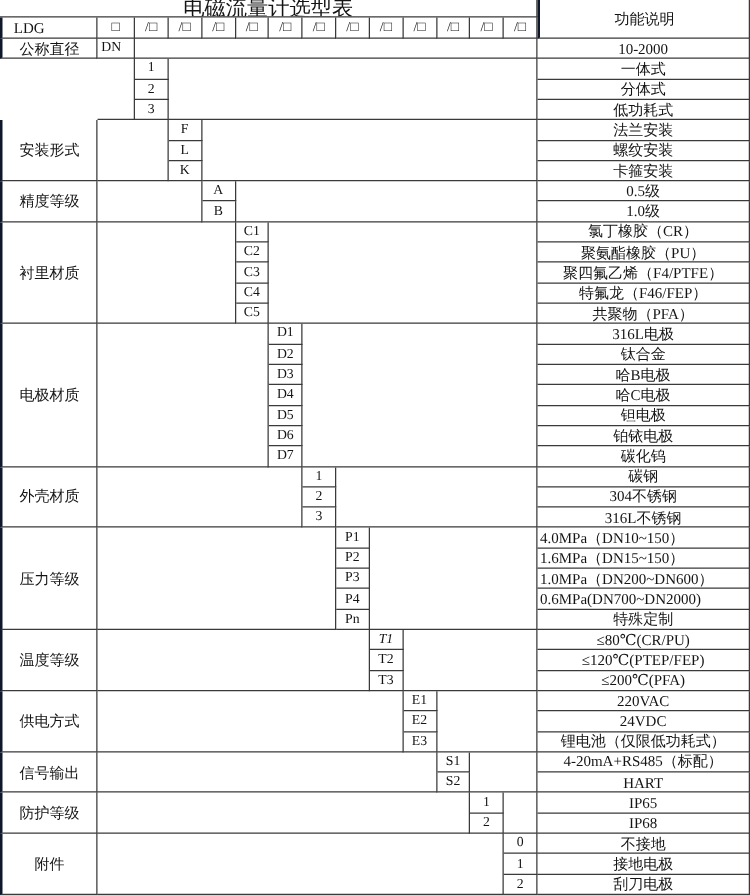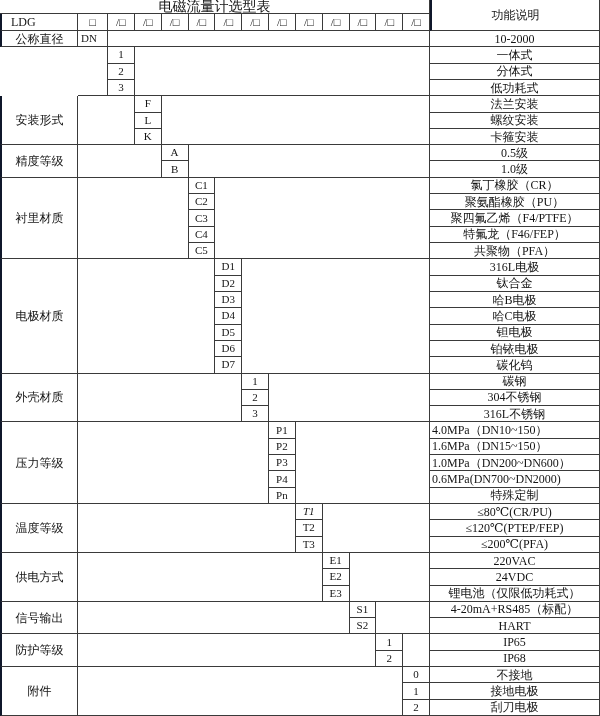--- a/index.html
+++ b/index.html
@@ -15,21 +15,21 @@
   .c{
     display:flex;align-items:center;justify-content:center;
     font-size:12px;line-height:1;white-space:nowrap;overflow:hidden;
     border-right:1px solid #3a3a3a;border-bottom:1px solid #3a3a3a;
     box-sizing:border-box;
   }
   .bl{border-left:2px solid #0f172a;}
   .title-cell{
     grid-column:1/15;grid-row:1;
     display:flex;align-items:center;justify-content:center;
-    font-size:14px;border-bottom:1px solid #3a3a3a;box-sizing:border-box;
+    font-size:17px;border-bottom:1px solid #3a3a3a;box-sizing:border-box;
   }
   .code{font-size:11px;}
   .padL{justify-content:flex-start;padding-left:9px;}
   .padS{justify-content:flex-start;padding-left:3px;}
   .al{justify-content:flex-start;padding-left:2px;}
 </style>
 </head>
 <body>
 
 <div class="wrap">

